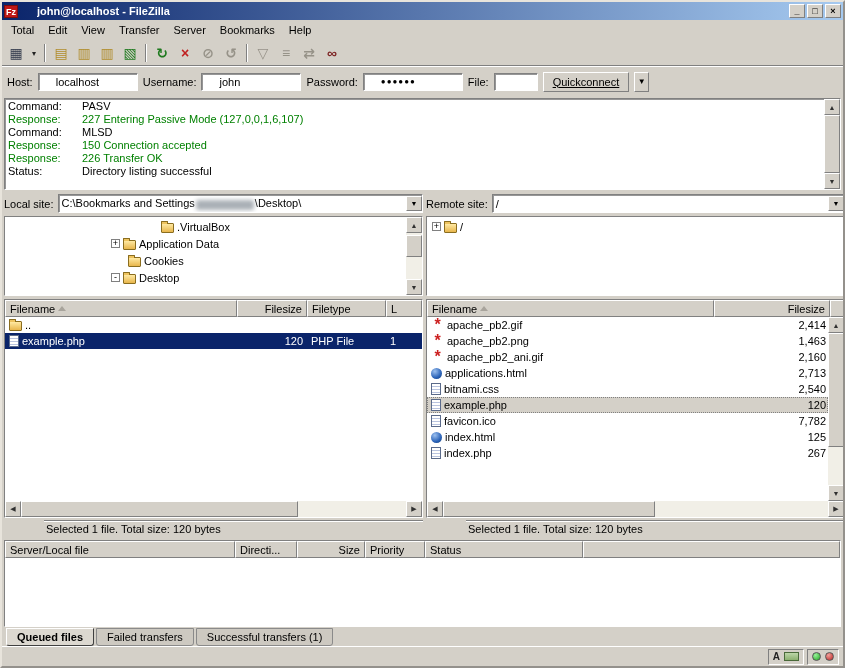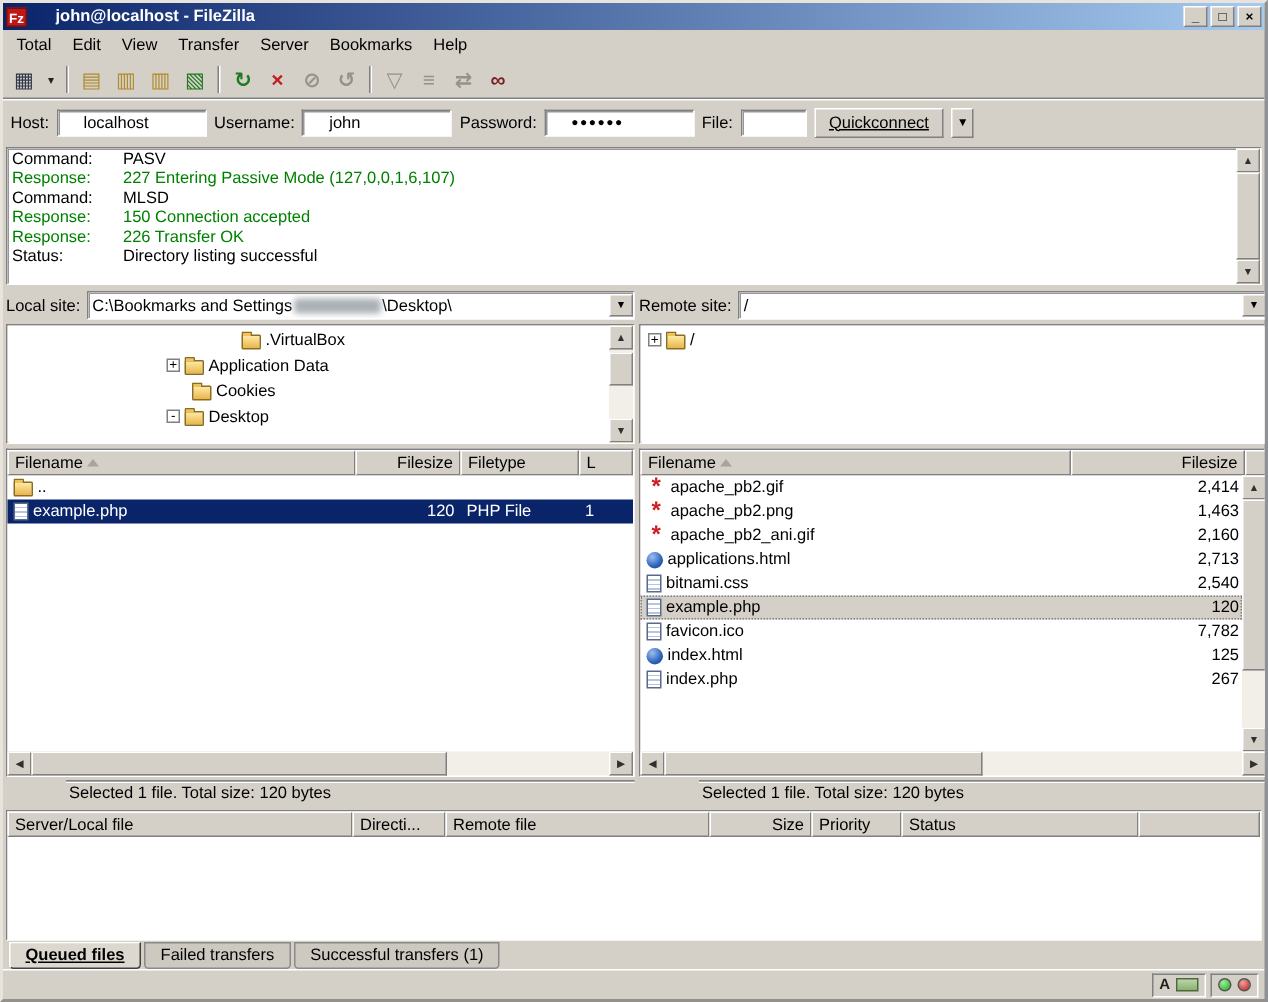--- a/index.html
+++ b/index.html
@@ -124,21 +124,21 @@
   
   .queue { flex:0 0 106px; margin:2px 2px 0; display:flex; flex-direction:column; }
   .queue-box { flex:1; display:flex; flex-direction:column; }
   .queue-header { height:17px; flex:0 0 17px; display:flex; background:#d4d0c8; }
   .qc1{width:230px;flex:0 0 230px}.qc2{width:62px;flex:0 0 62px}.qc3{width:176px;flex:0 0 176px}
   .qc4{width:68px;flex:0 0 68px}.qc5{width:60px;flex:0 0 60px}.qc6{width:158px;flex:0 0 158px}.qcf{flex:1}
   .queue-body { flex:1; background:#fff; }
   .queue-tabs { height:19px; flex:0 0 19px; display:flex; gap:2px; padding:1px 0 0 2px; }
   .tab { padding:2px 10px; background:#cdc9c1; border:1px solid #8a8a8a; border-radius:0 0 3px 3px;
          white-space:nowrap; }
-  .tab.active { background:#dcd8d0; border-color:#fff #404040 #404040 #fff; font-weight:bold;text-decoration:underline; }
+  .tab.active { background:#dcd8d0; border-color:#fff #404040 #404040 #fff; font-weight:bold; }
 
   
   .statusbar { flex:0 0 20px; display:flex; align-items:center; justify-content:flex-end; gap:3px;
                padding:0 4px; border-top:1px solid #fff; box-shadow:0 1px 0 #808080; }
   .sb-cell { height:16px; display:flex; align-items:center; gap:4px; padding:0 4px;
              border:1px solid; border-color:#808080 #fff #fff #808080; }
   .ascii-ind { font-weight:bold; font-size:10px; color:#222; }
   .kbd-ind { width:15px; height:9px; background:linear-gradient(#bcd6a8,#8cb070); border:1px solid #4a6a3a; }
   .q-cell { width:150px; }
   .led { width:9px; height:9px; border-radius:50%; border:1px solid #555; }
@@ -476,23 +476,20 @@
 
   <div class="queue">
     <div class="queue-box sunken2">
       <div class="queue-header">
         <div class="hcell raised qc1">
             <span>Server/Local file</span>
           </div>
         <div class="hcell raised qc2">
             <span>Directi...</span>
           </div>
-        <div class="hcell raised qc3">
-            <span>Remote file</span>
-          </div>
         <div class="hcell raised num qc4">
             <span>Size</span>
           </div>
         <div class="hcell raised qc5">
             <span>Priority</span>
           </div>
         <div class="hcell raised qc6">
             <span>Status</span>
           </div>
         <div class="hcell raised qcf"></div>

